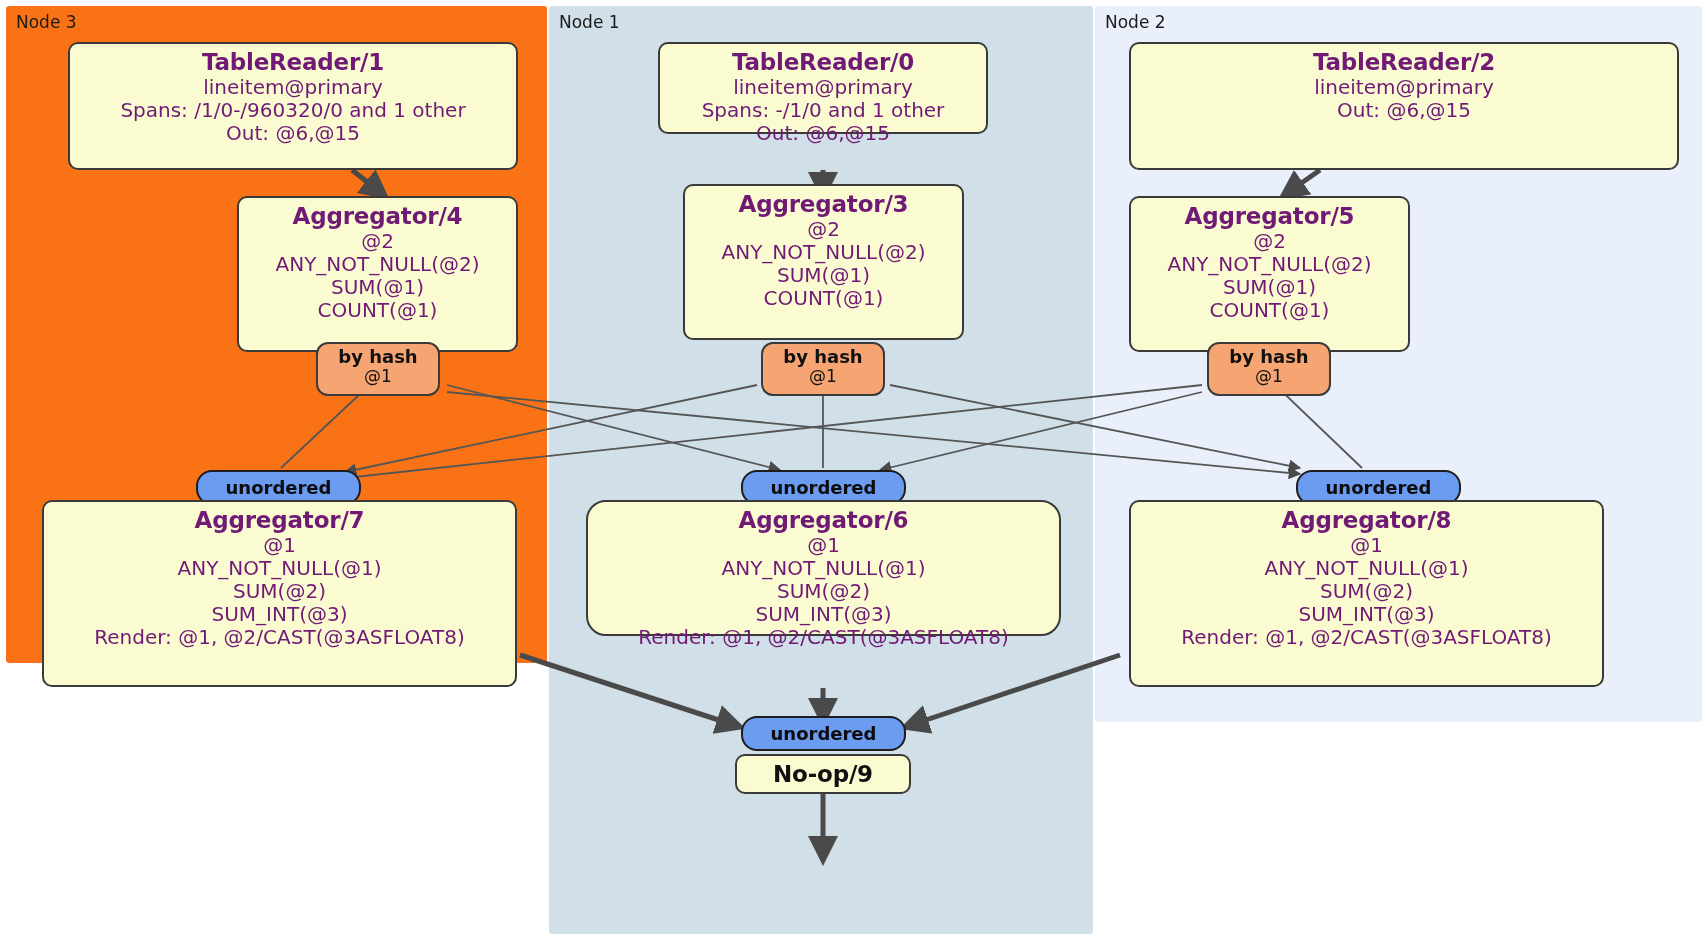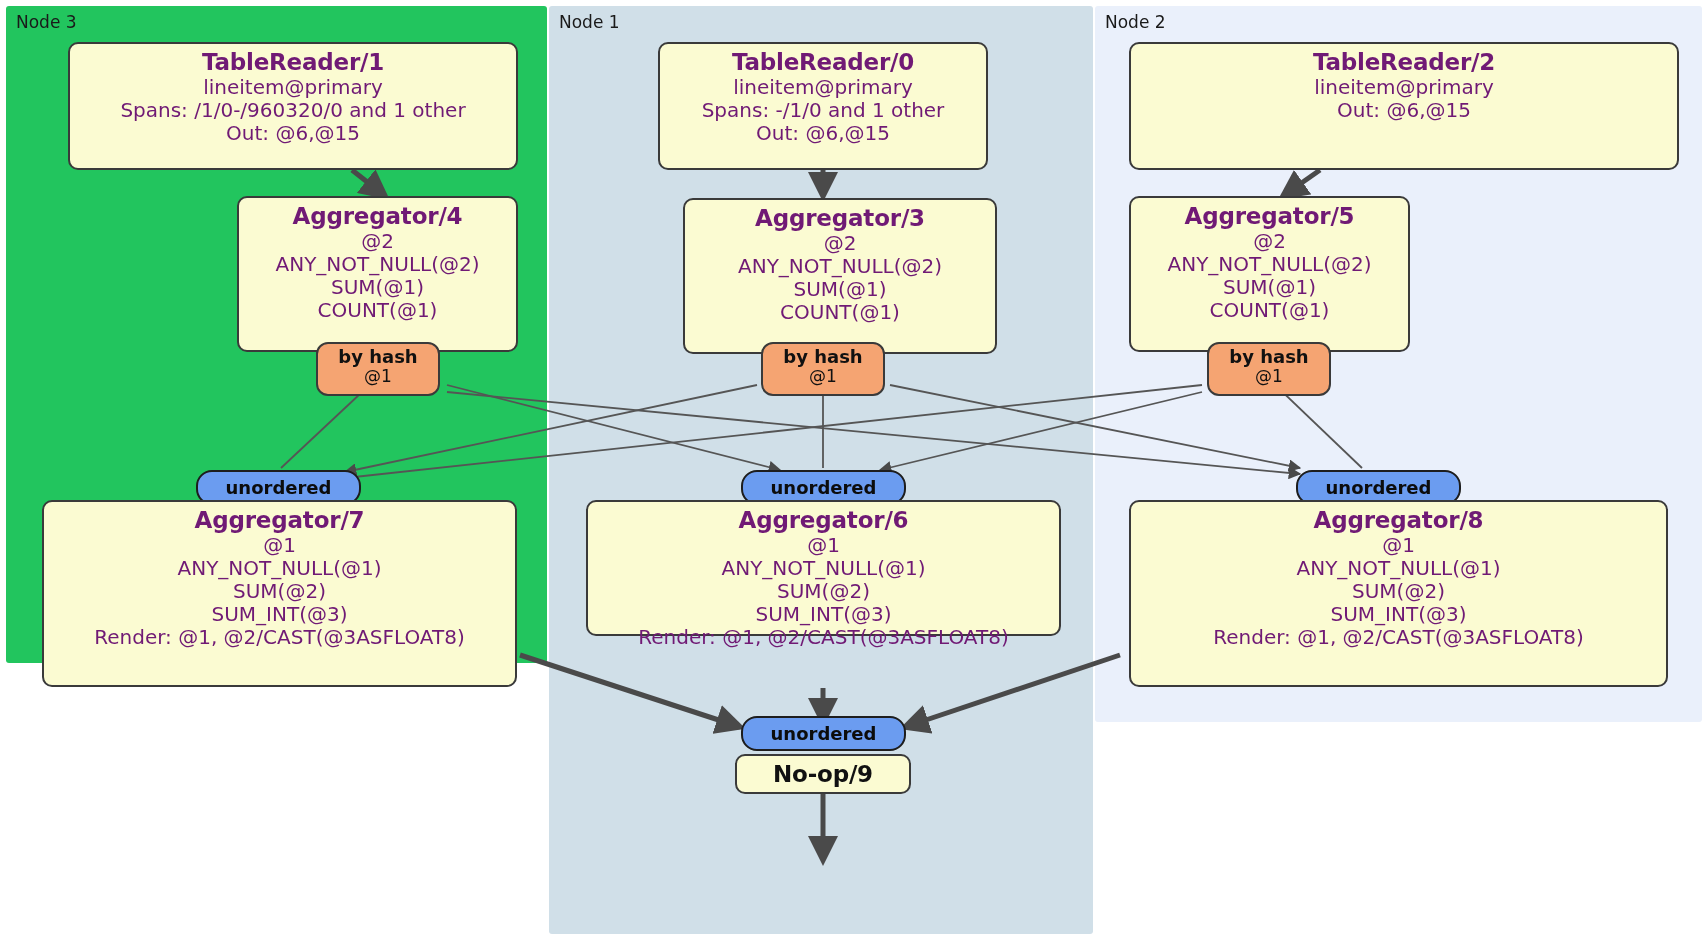--- a/index.html
+++ b/index.html
@@ -113,21 +113,21 @@
     width: 1708px;
     height: 940px;
     pointer-events: none;
   }
 </style>
 </head>
 <body>
 
 <div id="canvas">
 
-  <div class="node-panel" style="left:6px; top:6px; width:541px; height:657px; background:#22c55e;">
+  <div class="node-panel" style="left:6px; top:6px; width:541px; height:657px; background:#f97316;">
     <span class="node-label">Node 3</span>
   </div>
 
   <div class="node-panel" style="left:549px; top:6px; width:544px; height:928px; background:#d0dfe8;">
     <span class="node-label">Node 1</span>
   </div>
 
   <div class="node-panel" style="left:1095px; top:6px; width:607px; height:716px; background:#eaf0fb;">
     <span class="node-label">Node 2</span>
   </div>
@@ -165,42 +165,42 @@
     <path d="M 823 790 L 823 860" stroke="#4a4a4a" stroke-width="5" fill="none" marker-end="url(#arrow-thick)"></path>
   </svg>
 
   <div class="proc-box" style="left:68px; top:42px; width:450px; height:128px;">
     <div class="proc-title">TableReader/1</div>
     <div class="proc-line">lineitem@primary</div>
     <div class="proc-line">Spans: /1/0-/960320/0 and 1 other</div>
     <div class="proc-line">Out: @6,@15</div>
   </div>
 
-  <div class="proc-box" style="left:658px; top:42px; width:330px; height:128px;">
+  <div class="proc-box" style="left:658px; top:42px; width:330px; height:92px;">
     <div class="proc-title">TableReader/0</div>
     <div class="proc-line">lineitem@primary</div>
     <div class="proc-line">Spans: -/1/0 and 1 other</div>
     <div class="proc-line">Out: @6,@15</div>
   </div>
 
   <div class="proc-box" style="left:1129px; top:42px; width:550px; height:128px;">
     <div class="proc-title">TableReader/2</div>
     <div class="proc-line">lineitem@primary</div>
     <div class="proc-line">Out: @6,@15</div>
   </div>
 
   <div class="proc-box" style="left:237px; top:196px; width:281px; height:156px;">
     <div class="proc-title">Aggregator/4</div>
     <div class="proc-line">@2</div>
     <div class="proc-line">ANY_NOT_NULL(@2)</div>
     <div class="proc-line">SUM(@1)</div>
     <div class="proc-line">COUNT(@1)</div>
   </div>
 
-  <div class="proc-box" style="left:683px; top:198px; width:314px; height:156px;">
+  <div class="proc-box" style="left:683px; top:184px; width:281px; height:156px;">
     <div class="proc-title">Aggregator/3</div>
     <div class="proc-line">@2</div>
     <div class="proc-line">ANY_NOT_NULL(@2)</div>
     <div class="proc-line">SUM(@1)</div>
     <div class="proc-line">COUNT(@1)</div>
   </div>
 
   <div class="proc-box" style="left:1129px; top:196px; width:281px; height:156px;">
     <div class="proc-title">Aggregator/5</div>
     <div class="proc-line">@2</div>
@@ -238,30 +238,30 @@
 
   <div class="proc-box" style="left:42px; top:500px; width:475px; height:187px;">
     <div class="proc-title">Aggregator/7</div>
     <div class="proc-line">@1</div>
     <div class="proc-line">ANY_NOT_NULL(@1)</div>
     <div class="proc-line">SUM(@2)</div>
     <div class="proc-line">SUM_INT(@3)</div>
     <div class="proc-line">Render: @1, @2/CAST(@3ASFLOAT8)</div>
   </div>
 
-  <div class="proc-box" style="left:586px; top:500px; width:475px; height:136px;">
+  <div class="proc-box" style="left:586px; top:500px; width:475px; height:136px;border-radius:20px;">
     <div class="proc-title">Aggregator/6</div>
     <div class="proc-line">@1</div>
     <div class="proc-line">ANY_NOT_NULL(@1)</div>
     <div class="proc-line">SUM(@2)</div>
     <div class="proc-line">SUM_INT(@3)</div>
     <div class="proc-line">Render: @1, @2/CAST(@3ASFLOAT8)</div>
   </div>
 
-  <div class="proc-box" style="left:1129px; top:500px; width:539px; height:187px;">
+  <div class="proc-box" style="left:1129px; top:500px; width:475px; height:187px;">
     <div class="proc-title">Aggregator/8</div>
     <div class="proc-line">@1</div>
     <div class="proc-line">ANY_NOT_NULL(@1)</div>
     <div class="proc-line">SUM(@2)</div>
     <div class="proc-line">SUM_INT(@3)</div>
     <div class="proc-line">Render: @1, @2/CAST(@3ASFLOAT8)</div>
   </div>
 
   <div class="badge-unordered" style="left:741px; top:716px; width:165px; height:35px;">
     <span>unordered</span>

